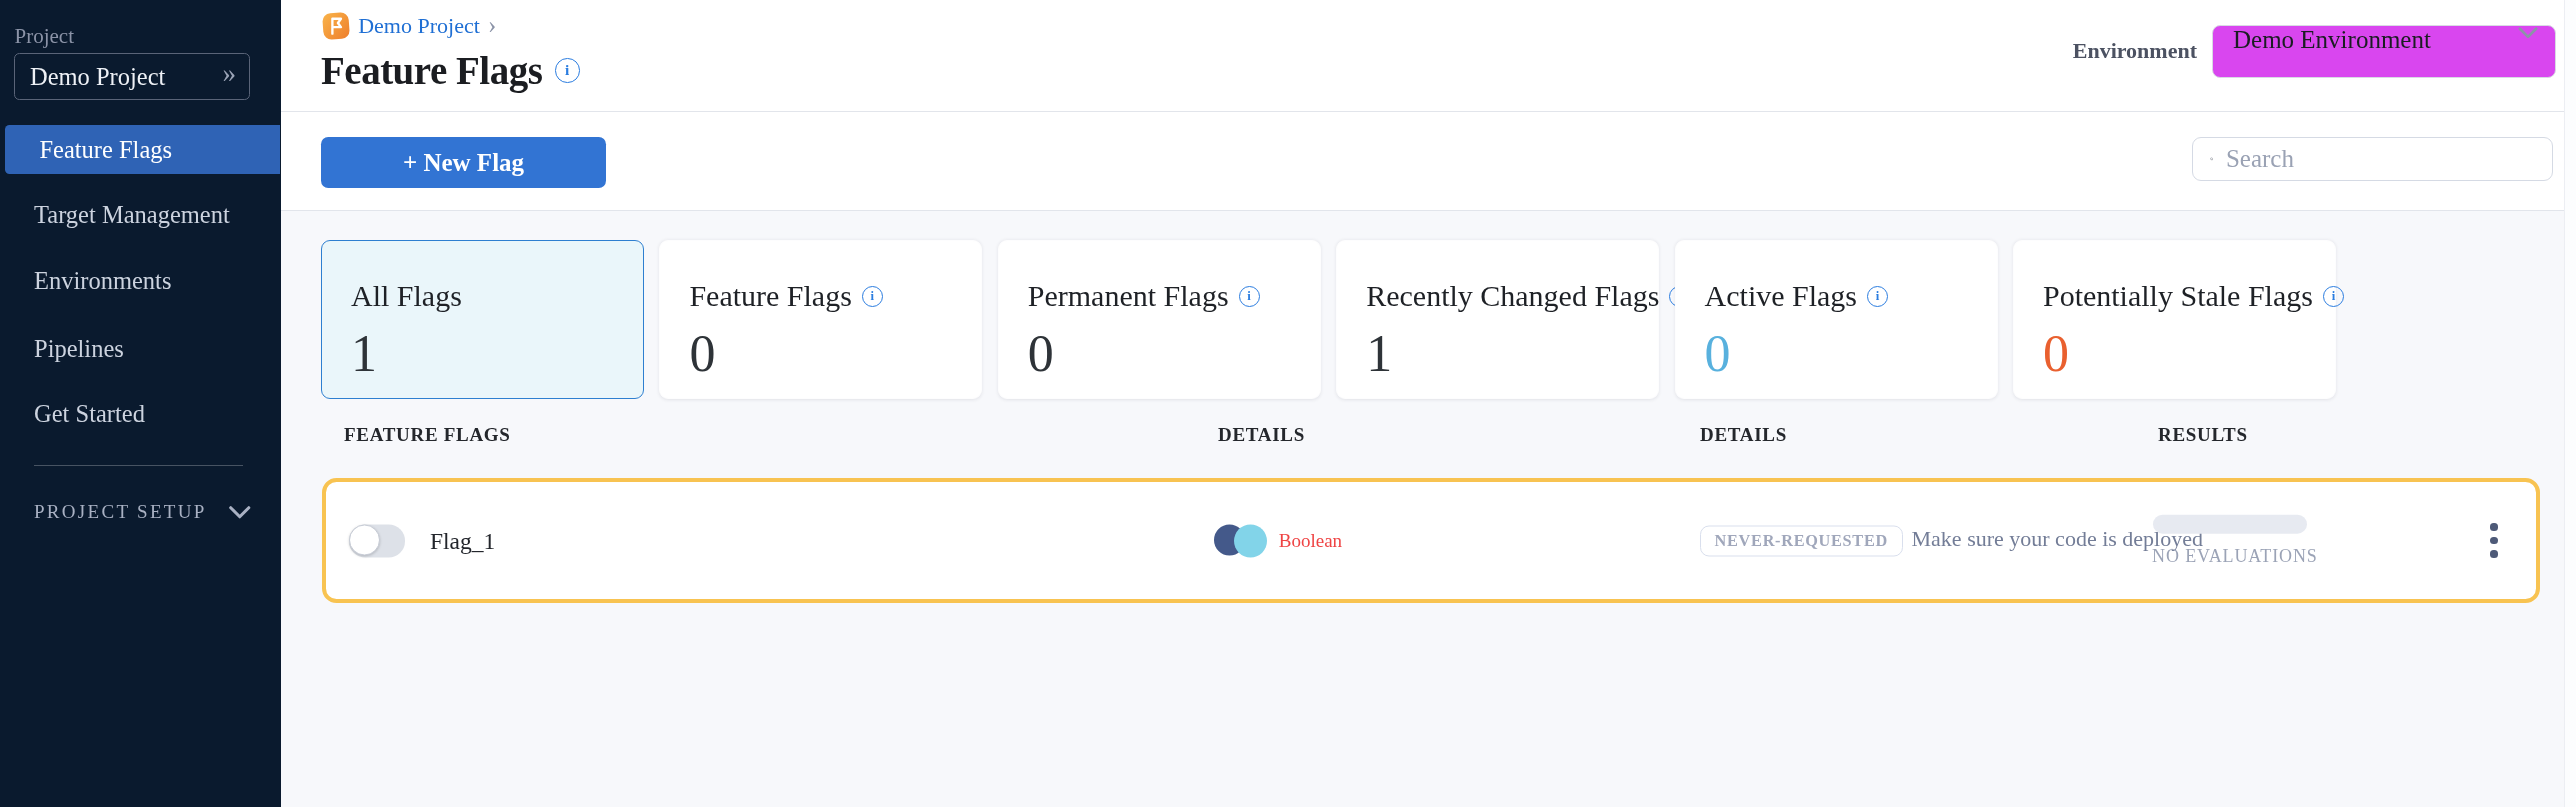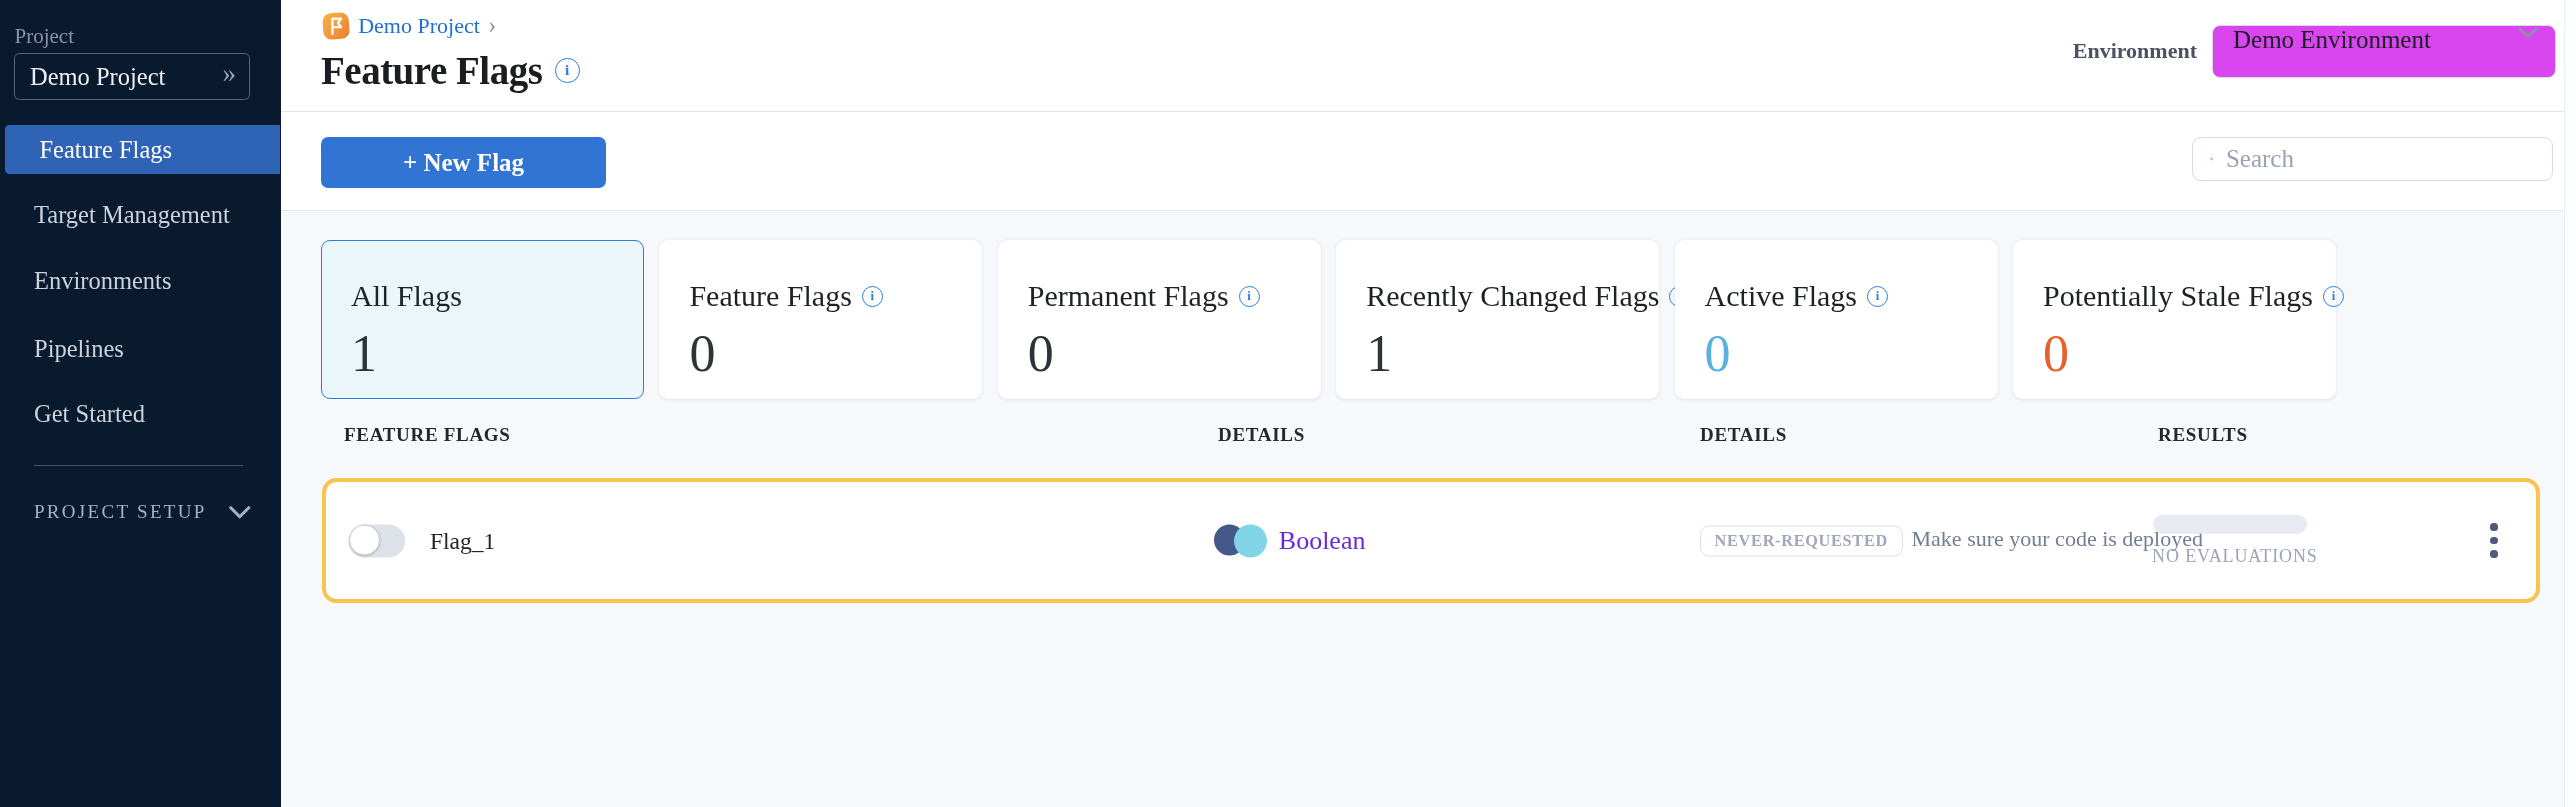--- a/index.html
+++ b/index.html
@@ -88,21 +88,21 @@
     box-shadow:0 0.9px 2.7px rgba(0,0,0,0.18); }
   .flag-name { position:absolute; left:104px; top:50%; transform:translateY(-50%);
     font-size:23.5px; font-weight:500; color:#23262c; }
   .bool-group { position:absolute; left:888px; top:50%; transform:translateY(-50%);
     display:flex; align-items:center; gap:11.8px; }
   .bool-icon { position:relative; width:53px; height:33px; flex:none; }
   .bool-icon .c1 { position:absolute; left:0; top:0.9px; width:31px; height:31px;
     border-radius:50%; background:#44598a; }
   .bool-icon .c2 { position:absolute; left:20px; top:0; width:33px; height:33px;
     border-radius:50%; background:#82d4e9; }
-  .bool-label { font-size:26px; color:#6d28d9; }
+  .bool-label { font-size:19px; color:#ef4444; }
   .status-group { position:absolute; left:1374px; top:50%; transform:translateY(-50%);
     display:flex; flex-direction:row; align-items:flex-start; gap:9px; }
   .status-badge { border:1.8px solid #d9dfed; border-radius:9px; padding:4.5px 13.6px;
     font-size:16.3px; font-weight:700; letter-spacing:0.7px; color:#a0a7bb; background:#fff; }
   .status-note { font-size:22px; color:#737d97; }
   .results-group { position:absolute; left:1826px; top:50%; transform:translateY(-50%);
     display:flex; flex-direction:column; gap:12.7px; }
   .result-bar { width:154px; height:19px; border-radius:10px; background:#e7eaf1; margin-left:0.9px; }
   .result-caption { font-size:18px; letter-spacing:0.9px; color:#9ba3b6; white-space:nowrap; }
   .kebab { position:absolute; left:2148px; top:50%; transform:translateY(-50%);

